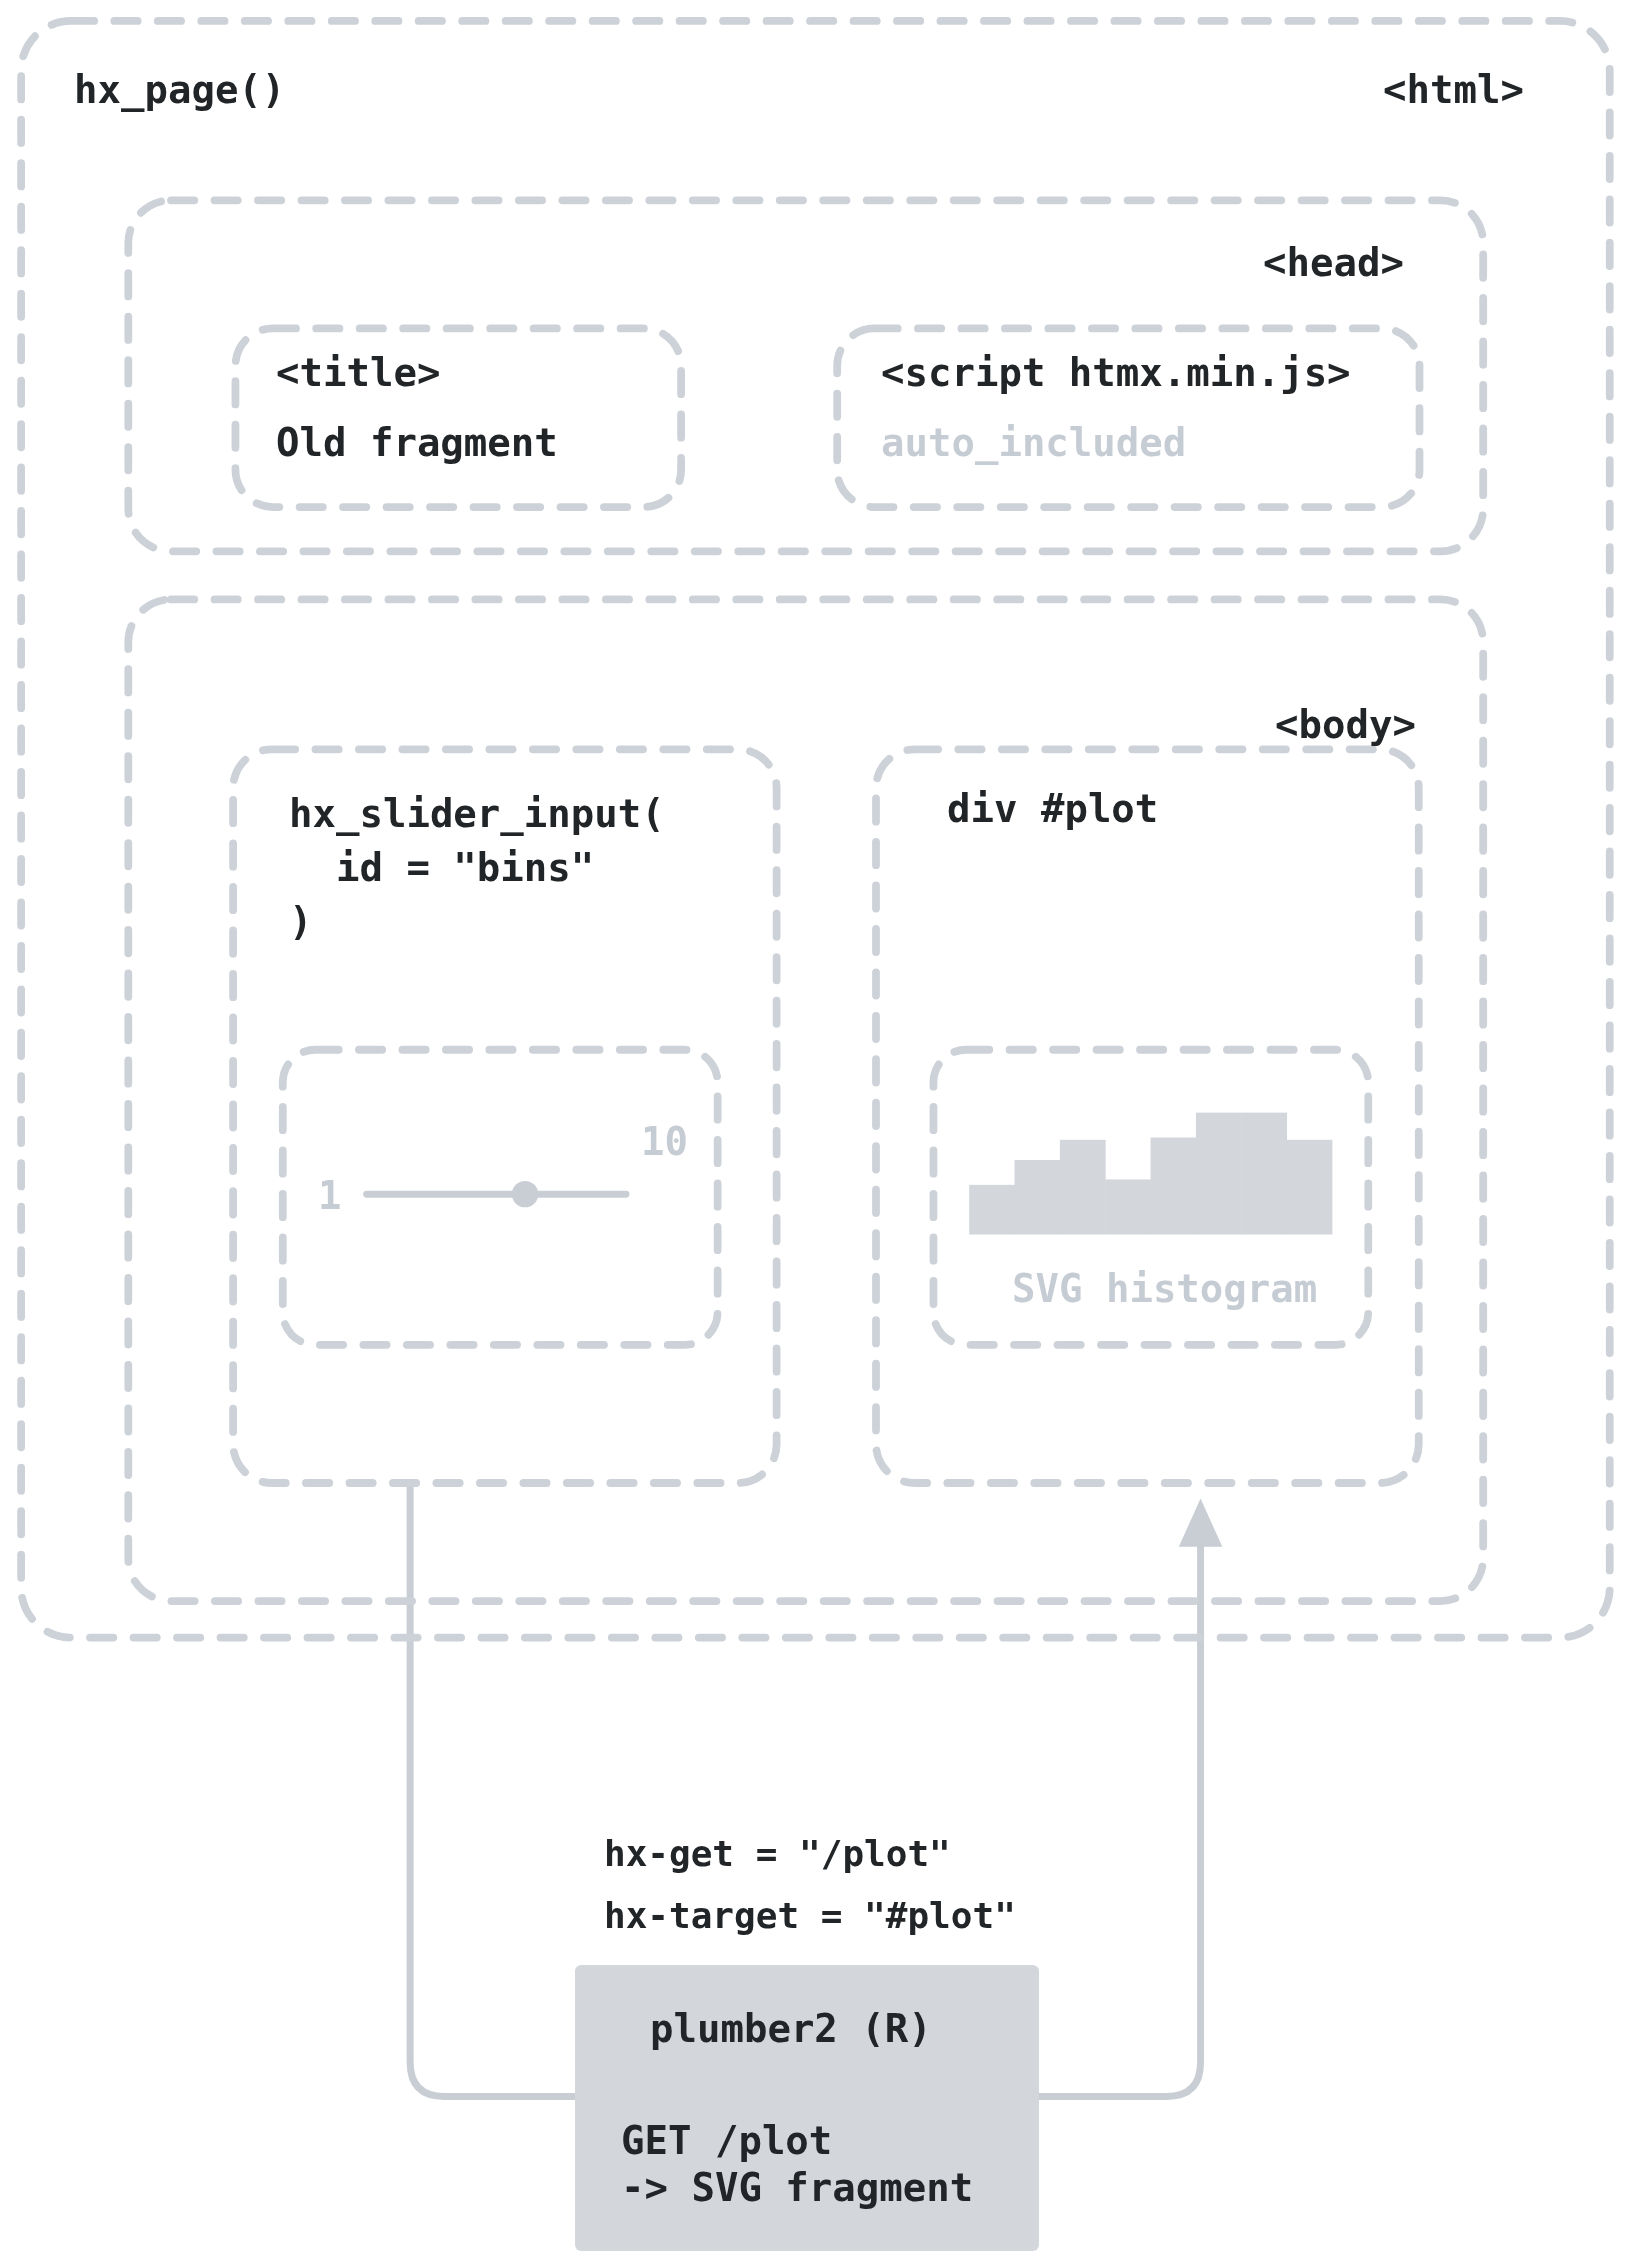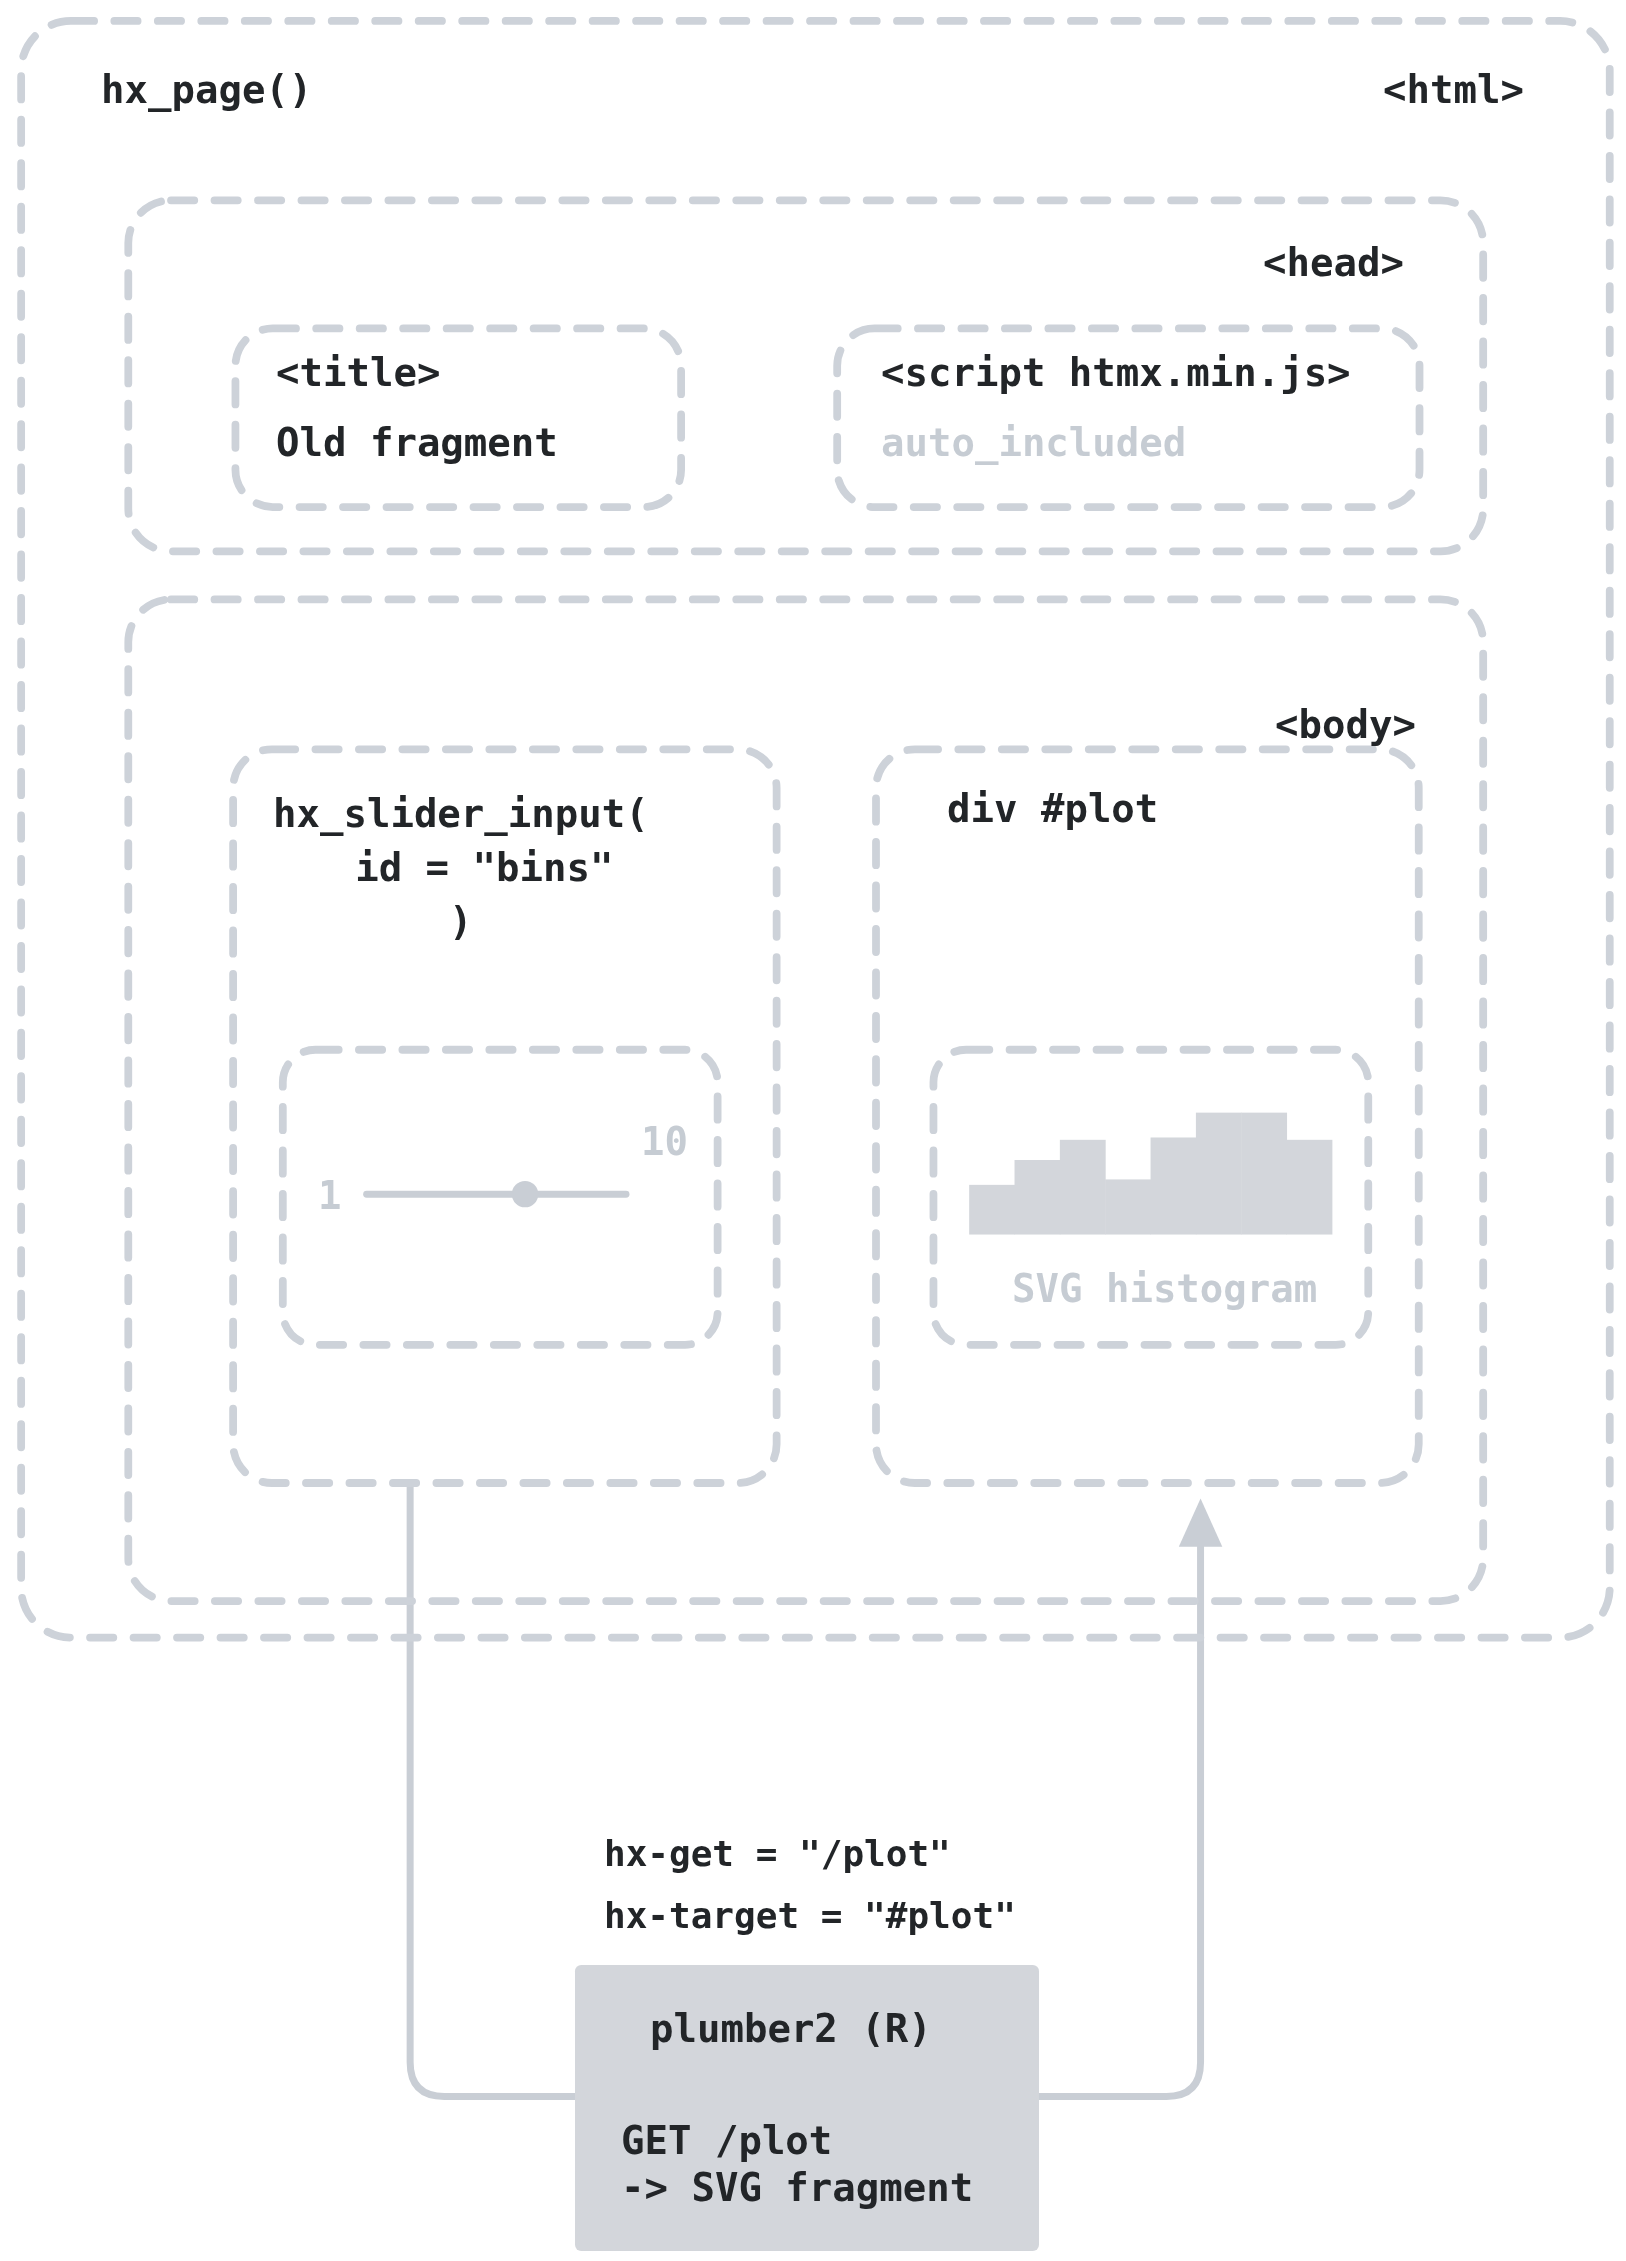--- a/index.html
+++ b/index.html
@@ -101,34 +101,34 @@
         <rect x="1598.4" y="1433" width="59.0" height="157" class="hist-bar"></rect>
         <rect x="1656.8" y="1468" width="59.0" height="122" class="hist-bar"></rect>
       </g>
   </svg>
 
   <div id="server-box"></div>
   <div id="server-title" class="lbl">plumber2 (R)</div>
   <div id="server-detail">GET /plot
 -&gt; SVG fragment</div>
 
-  <div class="lbl" style="left:74px;top:68px;margin-left:27px;">hx_page()</div>
+  <div class="lbl" style="left:74px;top:68px;">hx_page()</div>
   <div class="lbl right" style="right:103px;top:68px;">&lt;html&gt;</div>
 
   <div class="lbl right" style="right:223px;top:241px;">&lt;head&gt;</div>
 
   <div class="lbl" style="left:276px;top:351px;">&lt;title&gt;</div>
   <div class="lbl" style="left:276px;top:421px;">Old fragment</div>
 
   <div class="lbl" style="left:881px;top:351px;">&lt;script htmx.min.js&gt;</div>
   <div class="lbl gray" style="left:881px;top:421px;">auto_included</div>
 
   <div class="lbl right" style="right:211px;top:658px;margin-top:45px;">&lt;body&gt;</div>
 
-  <div class="code-block" style="left:273px;top:787px;text-align:center;">hx_slider_input(
+  <div class="code-block" style="left:289px;top:787px;">hx_slider_input(
   id = "bins"
 )</div>
   <div class="lbl" style="left:947px;top:787px;">div #plot</div>
 
   <div class="lbl gray" style="left:318px;top:1174px;">1</div>
   <div class="lbl gray" style="left:641px;top:1120px;">10</div>
 
   <div class="lbl gray" style="left:999px;top:1267px;margin-left:13px;">SVG histogram</div>
 
   <div class="attrs-block" style="left:604px;top:1823px;">hx-get = "/plot"

